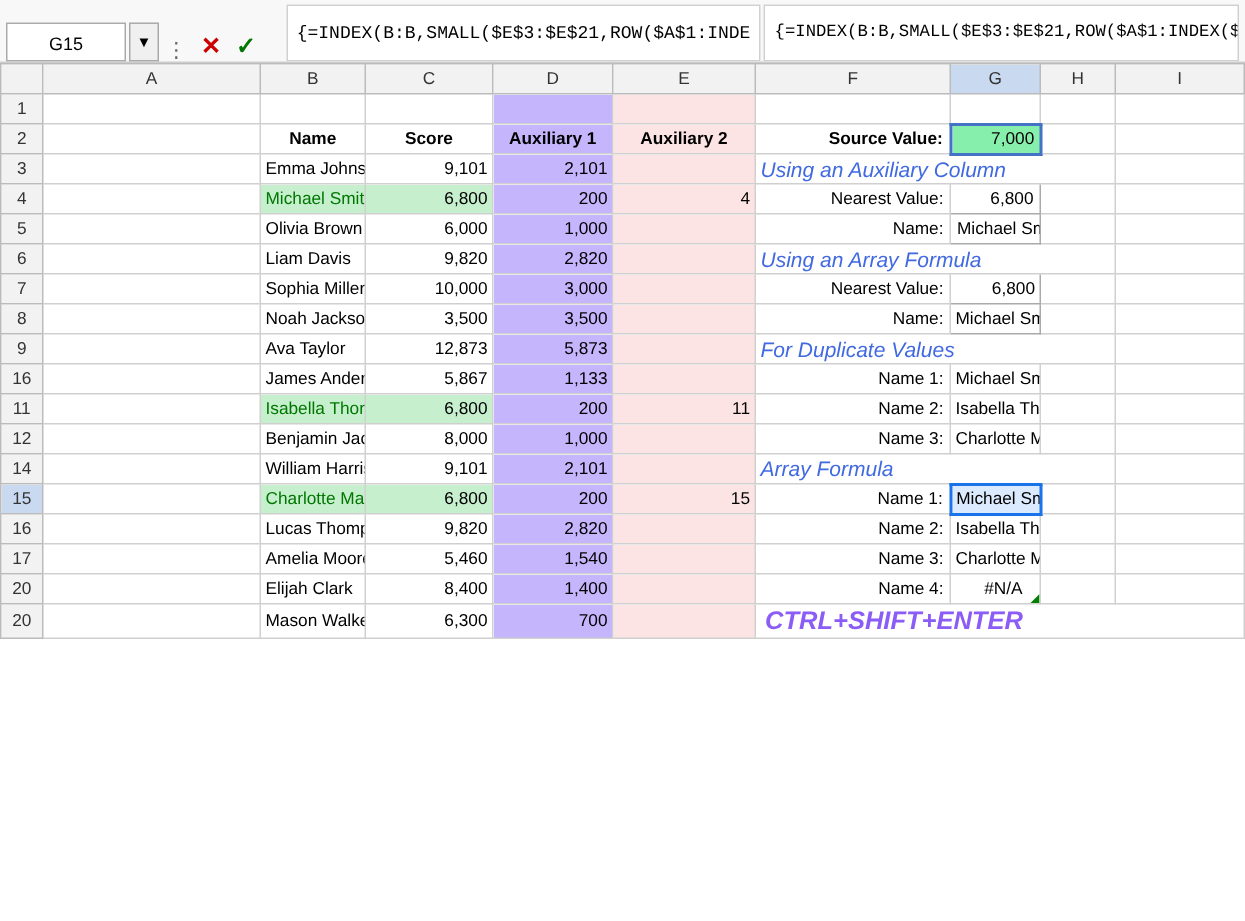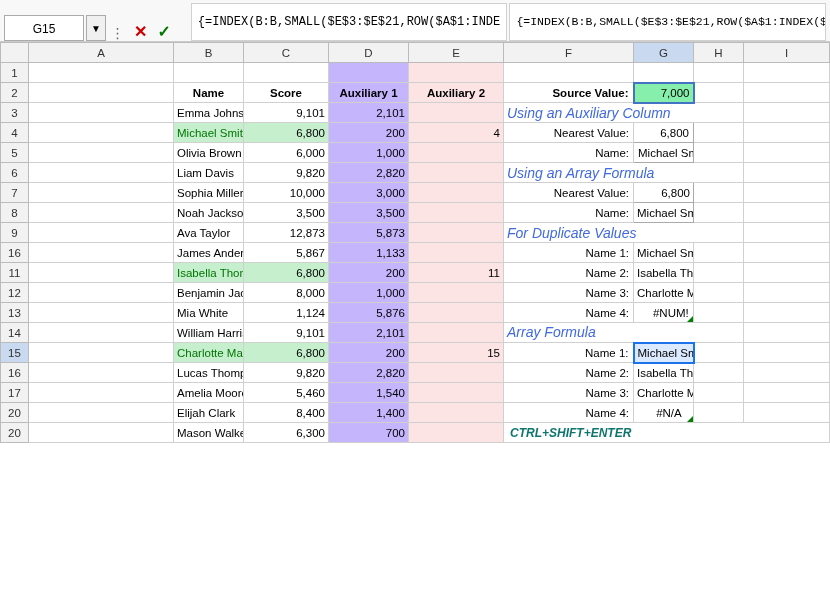--- a/index.html
+++ b/index.html
@@ -157,22 +157,22 @@
       color: #4169e1;
       font-style: italic;
       font-size: 14px;
     }
 
     
     .green-text { color: #007700; }
 
     
     .ctrl-shift {
-      color: #0f766e;
-      font-size: 12px;
+      color: #8b5cf6;
+      font-size: 17px;
       font-weight: bold;
       font-style: italic;
     }
 
     
     .selected-cell {
       background: #dbeafe;
       border: 2px solid #1a73e8;
     }
 
@@ -379,32 +379,20 @@
       <td>Benjamin Jackson</td>
       <td class="text-right">8,000</td>
       <td class="col-d-fill text-right">1,000</td>
       <td class="col-e-fill"></td>
       <td class="text-right" style="padding-right:4px;">Name 3:</td>
       <td>Charlotte Martin</td>
       <td></td>
       <td></td>
     </tr>
 
-    <tr>
-      <td class="row-header">13</td>
-      <td></td>
-      <td>Mia White</td>
-      <td class="text-right">1,124</td>
-      <td class="col-d-fill text-right">5,876</td>
-      <td class="col-e-fill"></td>
-      <td class="text-right" style="padding-right:4px;">Name 4:</td>
-      <td class="tri-marker" style="position:relative;">&nbsp;&nbsp;&nbsp;&nbsp;&nbsp;#NUM!</td>
-      <td></td>
-      <td></td>
-    </tr>
 
     <tr>
       <td class="row-header">14</td>
       <td></td>
       <td>William Harris</td>
       <td class="text-right">9,101</td>
       <td class="col-d-fill text-right">2,101</td>
       <td class="col-e-fill"></td>
       <td colspan="3" class="italic-blue">Array Formula</td>
       <td></td>

